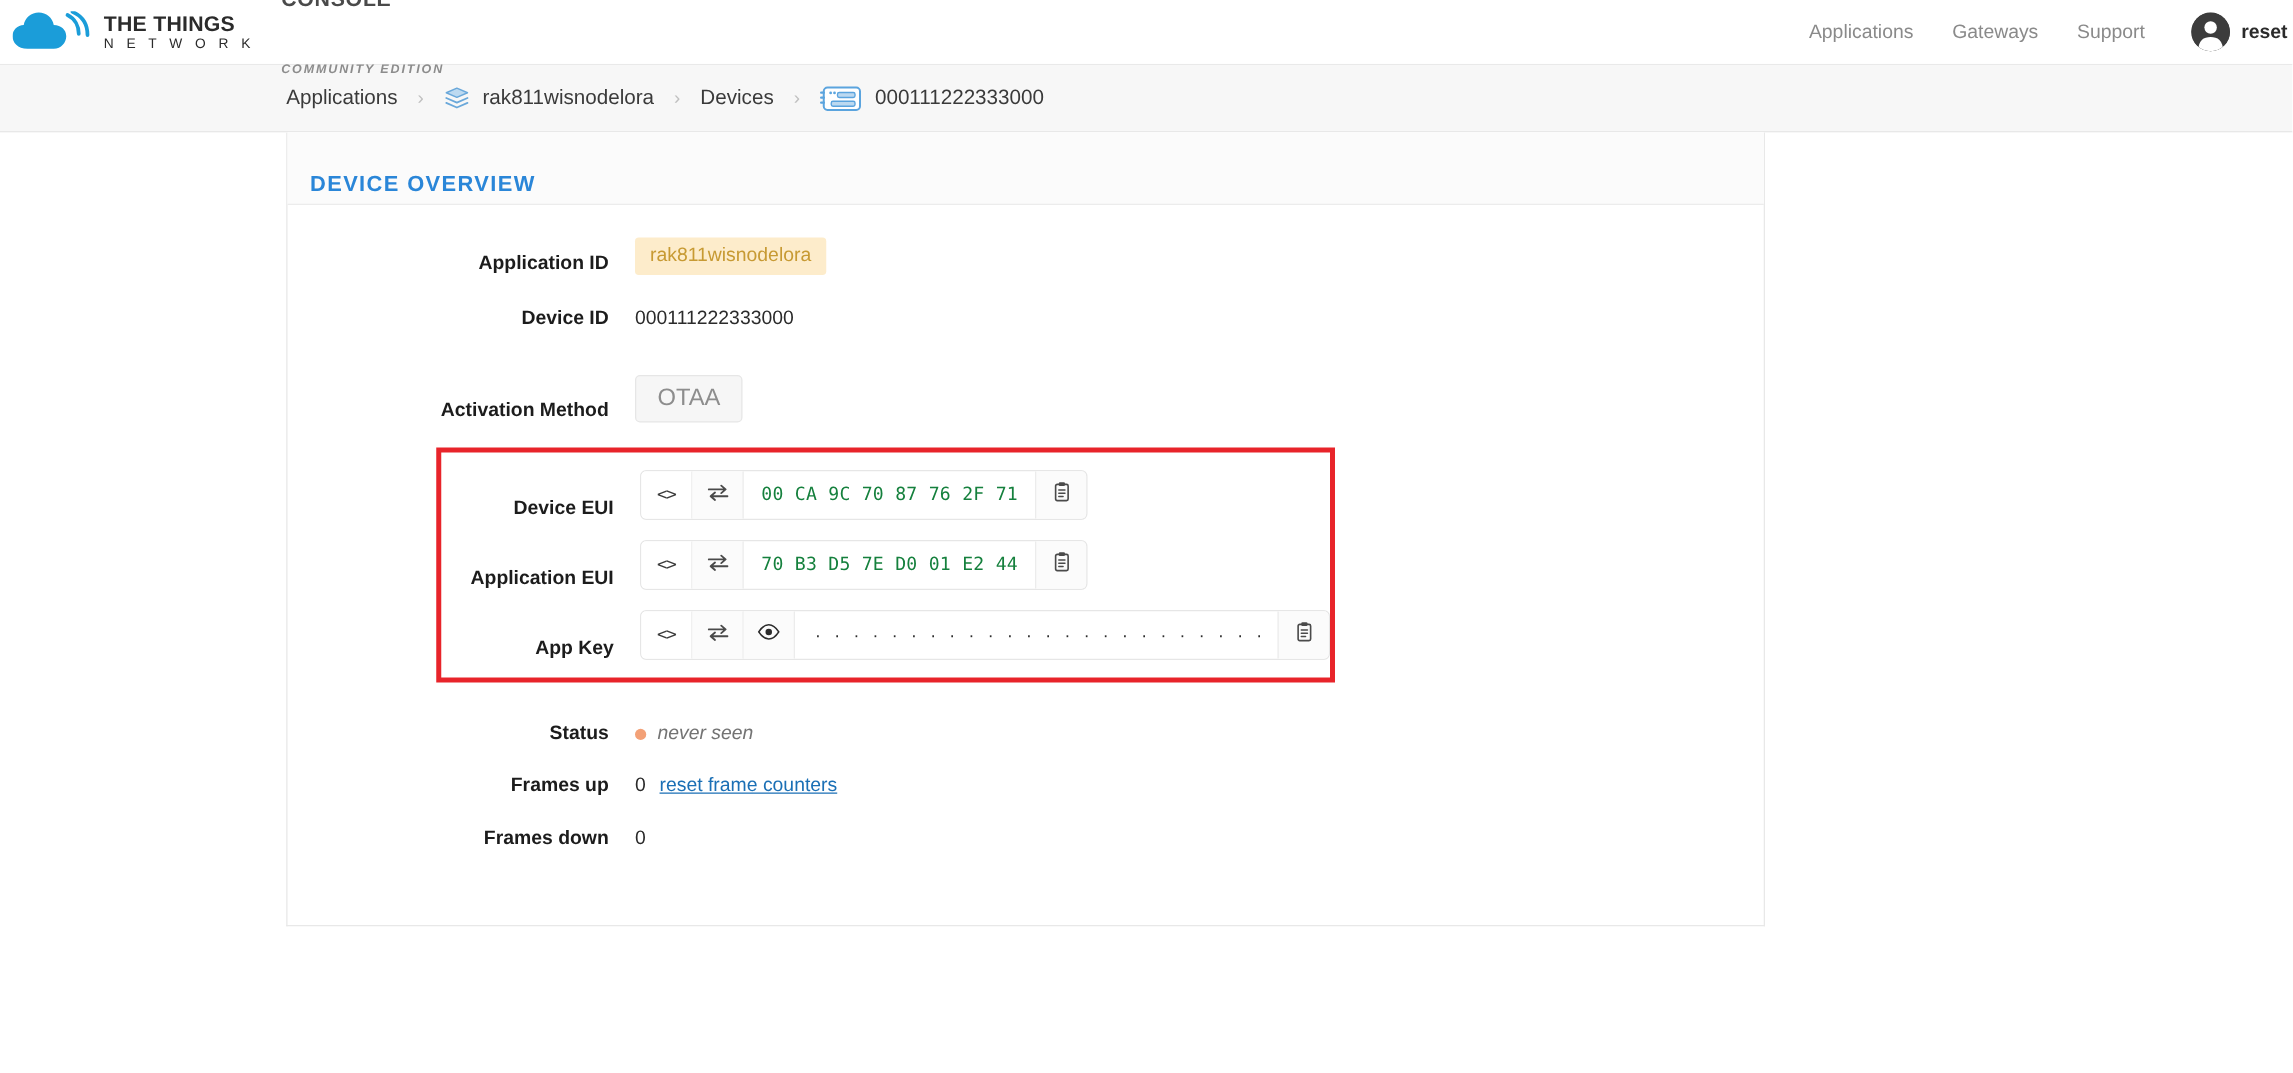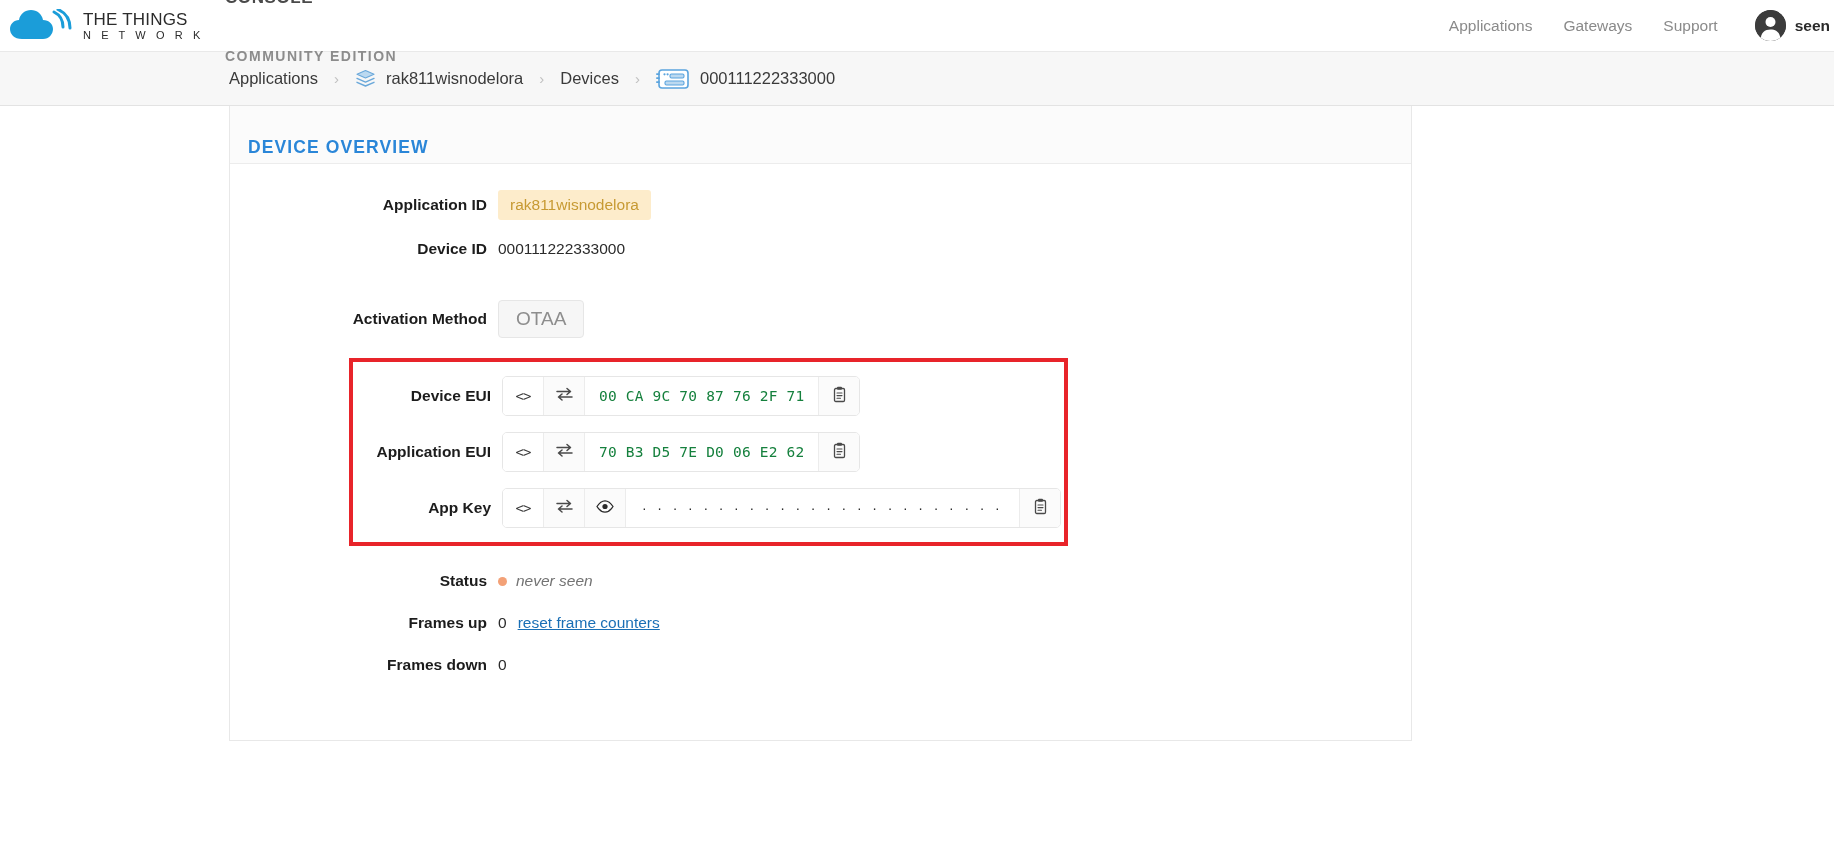--- a/index.html
+++ b/index.html
@@ -28,21 +28,21 @@
   }
   .cloud-logo { width: 62px; height: 34px; flex: none; display:block; }
   .brand-ttn {
     display: flex;
     flex-direction: column;
     justify-content: center;
     line-height: 1;
   }
   .ttn-line1 {
     font-size: 17px;
-    font-weight: normal;
+    font-weight: bold;
     color: #2b2b2b;
     letter-spacing: 0.2px;
   }
   .ttn-line2 {
     font-size: 11px;
     font-weight: normal;
     color: #2b2b2b;
     letter-spacing: 3.6px;
     margin-top: 2px;
   }
@@ -54,25 +54,26 @@
     margin-left: 10px;
     gap: 40px;
   }
   .console-line1 {
     font-size: 17px;
     font-weight: bold;
     color: #4a4a4a;
     letter-spacing: 0.6px;
   }
   .console-line2 {
-    font-size: 14px;
+    font-size: 10px;
     font-weight: bold;
     color: #8c8c8c;
     letter-spacing: 1.5px;
     margin-top: 3px;
+    font-style: italic;
   }
 
   .nav-right {
     margin-left: auto;
     display: flex;
     align-items: center;
     gap: 31px;
   }
   .nav-link {
     font-size: 15.5px;
@@ -158,22 +159,23 @@
     font-weight: bold;
     color: #2a86d8;
     letter-spacing: 1.1px;
     margin-top: 25px;
   }
   .card-body { padding: 26px 18px 60px 18px; }
 
   
   .frow {
     display: flex;
-    align-items: center;
+    align-items: flex-end;
     min-height: 30px;
+    gap: 10px;
   }
   .flabel {
     width: 250px;
     text-align: right;
     padding-right: 11px;
     font-size: 15.5px;
     font-weight: bold;
     color: #1c1c1c;
     flex: none;
     white-space: nowrap;
@@ -324,21 +326,21 @@
     <a class="nav-link">Gateways</a>
     <a class="nav-link">Support</a>
     <div class="user-chip">
       <span class="avatar">
         <svg width="31" height="31" viewBox="0 0 31 31">
           <circle cx="15.5" cy="15.5" r="15.5" fill="#3c3c3c"></circle>
           <circle cx="15.5" cy="12" r="5" fill="#ffffff"></circle>
           <path d="M5.5 31 C5.5 22 10 19.5 15.5 19.5 C21 19.5 25.5 22 25.5 31 Z" fill="#ffffff"></path>
         </svg>
       </span>
-      <span class="user-name">seen</span>
+      <span class="user-name">reset</span>
     </div>
   </div>
 </div>
 
 <div class="crumbbar">
   <div class="crumbs">
 
     <a class="crumb">Applications</a>
     <span class="crumb-sep">›</span>
 
@@ -443,21 +445,21 @@
               <span class="code-sym">&lt;&gt;</span>
             </span>
             <span class="grp-btn">
               <span>
                 <svg width="17" height="14" viewBox="0 0 17 14">
                   <path d="M1 4.5 H14 M11 1.5 L14.5 4.5 L11 7.5" stroke="#4a4a4a" stroke-width="1.5" fill="none" stroke-linecap="round" stroke-linejoin="round"></path>
                   <path d="M16 10 H3 M6 7 L2.5 10 L6 13" stroke="#4a4a4a" stroke-width="1.5" fill="none" stroke-linecap="round" stroke-linejoin="round"></path>
                 </svg>
               </span>
             </span>
-            <span class="grp-val">70 B3 D5 7E D0 06 E2 62</span>
+            <span class="grp-val">70 B3 D5 7E D0 01 E2 44</span>
             <span class="grp-copy">
               <span>
                 <svg width="15" height="17" viewBox="0 0 15 17">
                   <rect x="2.5" y="2.5" width="10" height="13" rx="1.3" fill="none" stroke="#4a4a4a" stroke-width="1.3"></rect>
                   <rect x="5" y="0.8" width="5" height="3" rx="1" fill="#4a4a4a"></rect>
                   <path d="M5 7 H10 M5 9.6 H10 M5 12.2 H8.5" stroke="#4a4a4a" stroke-width="1.1" stroke-linecap="round"></path>
                 </svg>
               </span>
             </span>
           </span>

